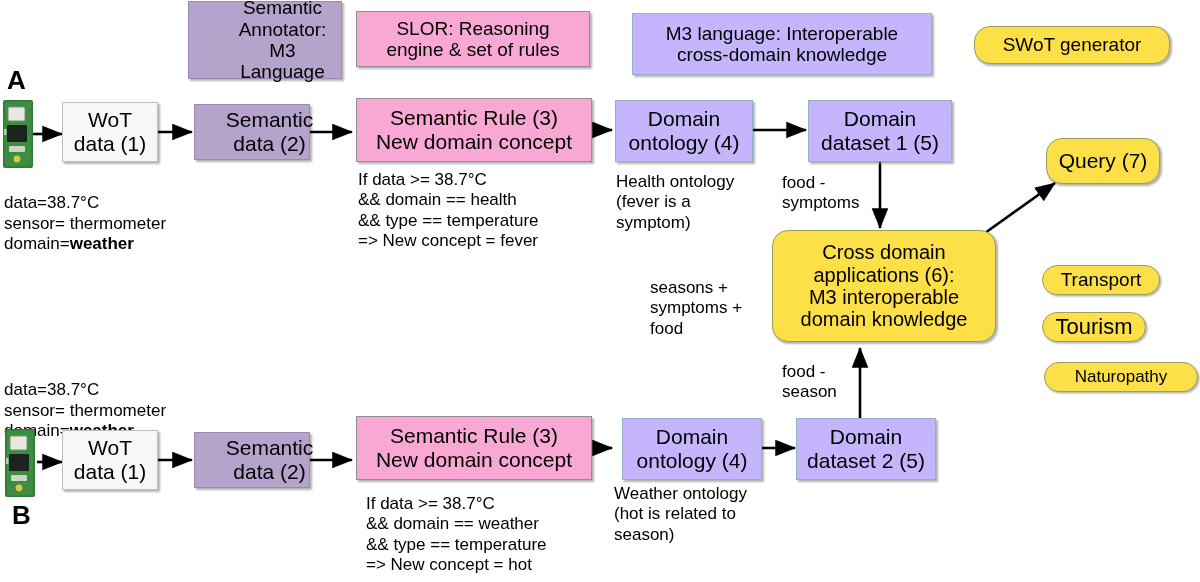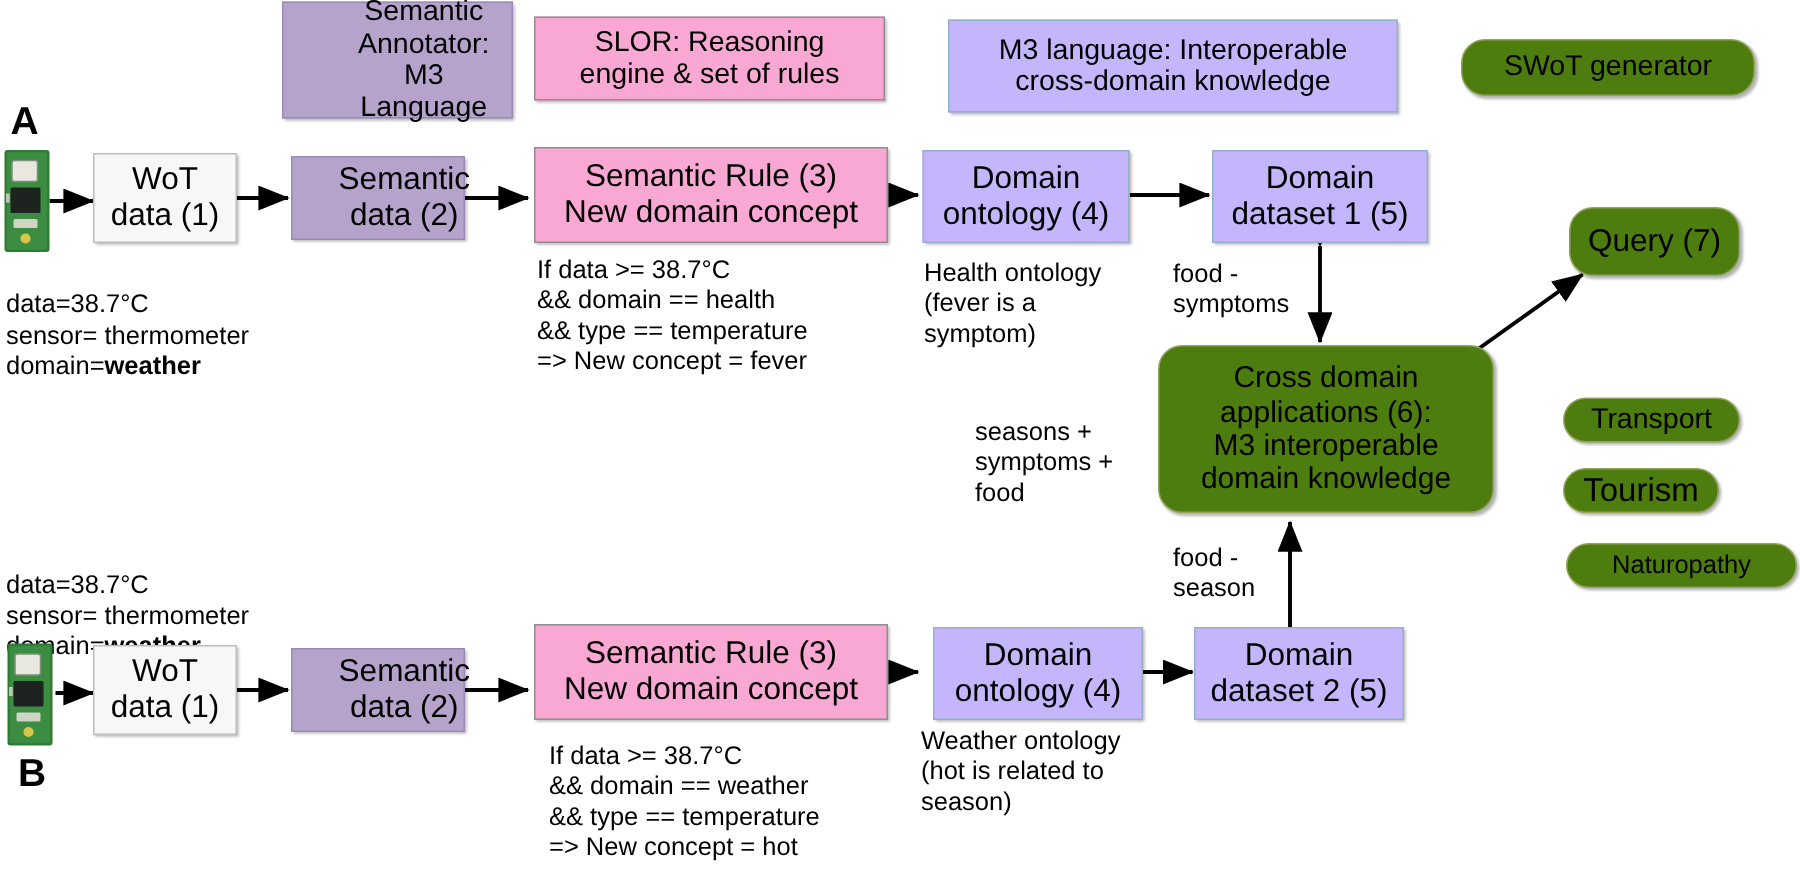--- a/index.html
+++ b/index.html
@@ -7,21 +7,21 @@
   #stage{position:relative;width:1200px;height:582px;overflow:hidden;background:#fff;}
 
   .box{position:absolute;box-sizing:border-box;display:flex;align-items:center;justify-content:center;
        text-align:center;line-height:1.12;border:1px solid #8a8a8a;
        box-shadow:1.5px 1.5px 2px rgba(0,0,0,.30);}
   .box span{display:block;padding:0 4px;}
 
   .c-purple{background:#b5a3cc;border-color:#9b8ab5;padding-left:35px;}
   .c-gray  {background:#f9a8d4;border-color:#8f8f8f;}
   .c-blue  {background:#c4b5fd;border-color:#95aec9;}
-  .c-green {background:#4d7c0f;border-color:#94a25c;border-radius:16px;}
+  .c-green {background:#fde047;border-color:#94a25c;border-radius:16px;}
   .c-white {background:#f7f7f7;border-color:#bdbdbd;}
 
   .label{position:absolute;line-height:1.2;white-space:pre-line;}
   .big{font-weight:bold;}
 
   .stepletter{position:absolute;font-weight:bold;font-size:26px;line-height:1;}
 
   svg.arrows{position:absolute;left:0;top:0;width:1200px;height:582px;pointer-events:none;}
 
   .sensor{position:absolute;}

